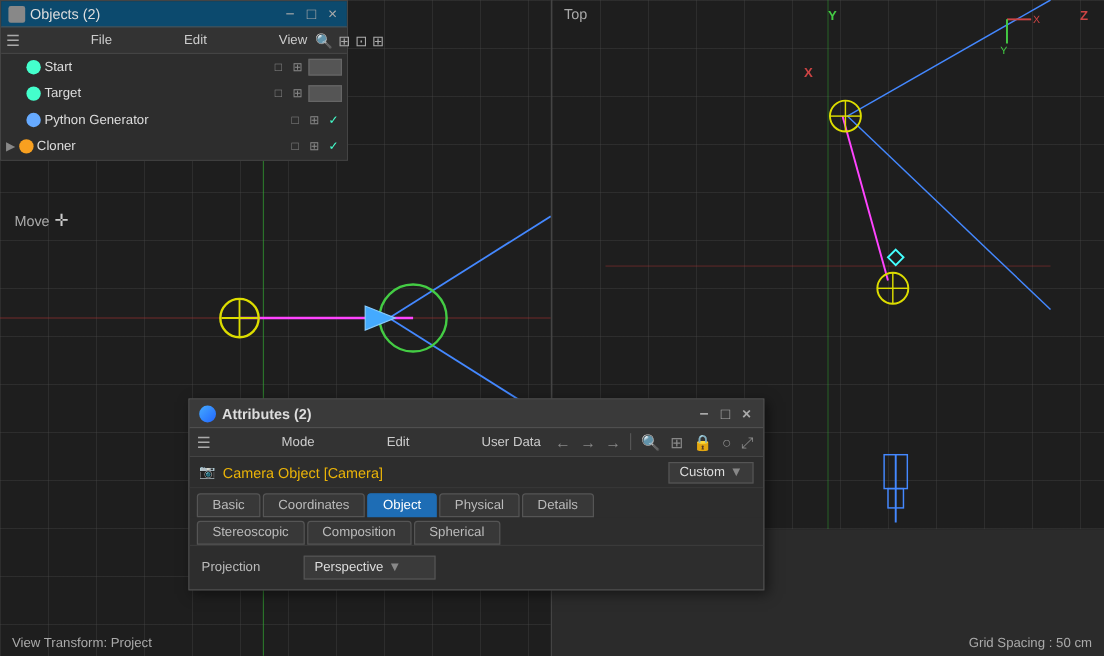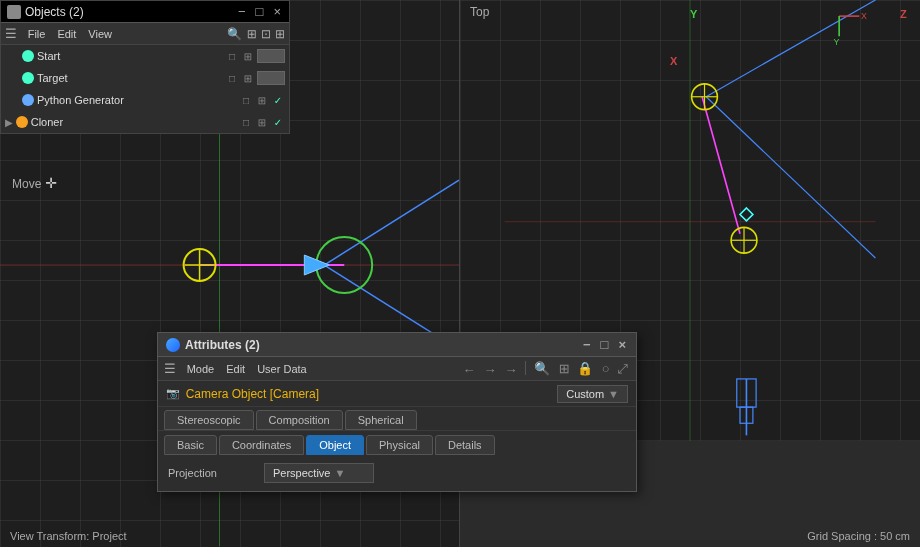--- a/index.html
+++ b/index.html
@@ -20,21 +20,21 @@
       top: 0; left: 0;
       width: 290px;
       background: #2d2d2d;
       border: 1px solid #444;
       z-index: 20;
     }
     #objects-titlebar {
       display: flex;
       align-items: center;
       justify-content: space-between;
-      background: #000000;
+      background: #0c4a6e;
       padding: 3px 6px;
       height: 22px;
       border-bottom: 1px solid #555;
     }
     #objects-titlebar-left {
       display: flex;
       align-items: center;
       gap: 4px;
     }
     .title-icon {
@@ -60,20 +60,21 @@
       padding: 2px 4px;
       background: #333;
       border-bottom: 1px solid #444;
       height: 22px;
     }
     .menu-item {
       color: #ccc;
       font-size: 11px;
       padding: 1px 5px;
       cursor: pointer;
+      margin-left: 48px;
     }
     .menu-hamburger {
       color: #aaa;
       font-size: 13px;
       cursor: pointer;
       margin-right: 4px;
     }
     .menu-icons {
       display: flex;
       gap: 4px;
@@ -335,21 +336,21 @@
       flex-shrink: 0;
     }
     .props-title-text {
       color: #ddd;
       font-size: 13px;
       font-weight: bold;
     }
     #projection-row {
       display: flex;
       align-items: center;
-      gap: 16px;
+      gap: 5px;
     }
     .prop-label {
       color: #bbb;
       font-size: 11px;
       width: 80px;
     }
     .perspective-dropdown {
       display: flex;
       align-items: center;
       background: #3a3a3a;
@@ -574,32 +575,32 @@
 
   <div id="attr-object-row">
     <span style="color:#888;font-size:11px;">📷</span>
     <span class="attr-obj-name">Camera Object [Camera]</span>
     <div class="custom-dropdown">
       <span>Custom</span>
       <span class="dropdown-arrow">▼</span>
     </div>
   </div>
 
-  <div id="attr-tabs-row2">
-    <div class="attr-tab">Stereoscopic</div>
-    <div class="attr-tab">Composition</div>
-    <div class="attr-tab">Spherical</div>
-  </div>
-
   <div id="attr-tabs-row1">
     <div class="attr-tab">Basic</div>
     <div class="attr-tab">Coordinates</div>
     <div class="attr-tab active">Object</div>
     <div class="attr-tab">Physical</div>
     <div class="attr-tab">Details</div>
+  </div>
+
+  <div id="attr-tabs-row2">
+    <div class="attr-tab">Stereoscopic</div>
+    <div class="attr-tab">Composition</div>
+    <div class="attr-tab">Spherical</div>
   </div>
 
   <div id="attr-content">
     <div id="projection-row">
       <span class="prop-label">Projection</span>
       <div class="perspective-dropdown">
         <span>Perspective</span>
         <span class="dropdown-arrow">▼</span>
       </div>
     </div>

